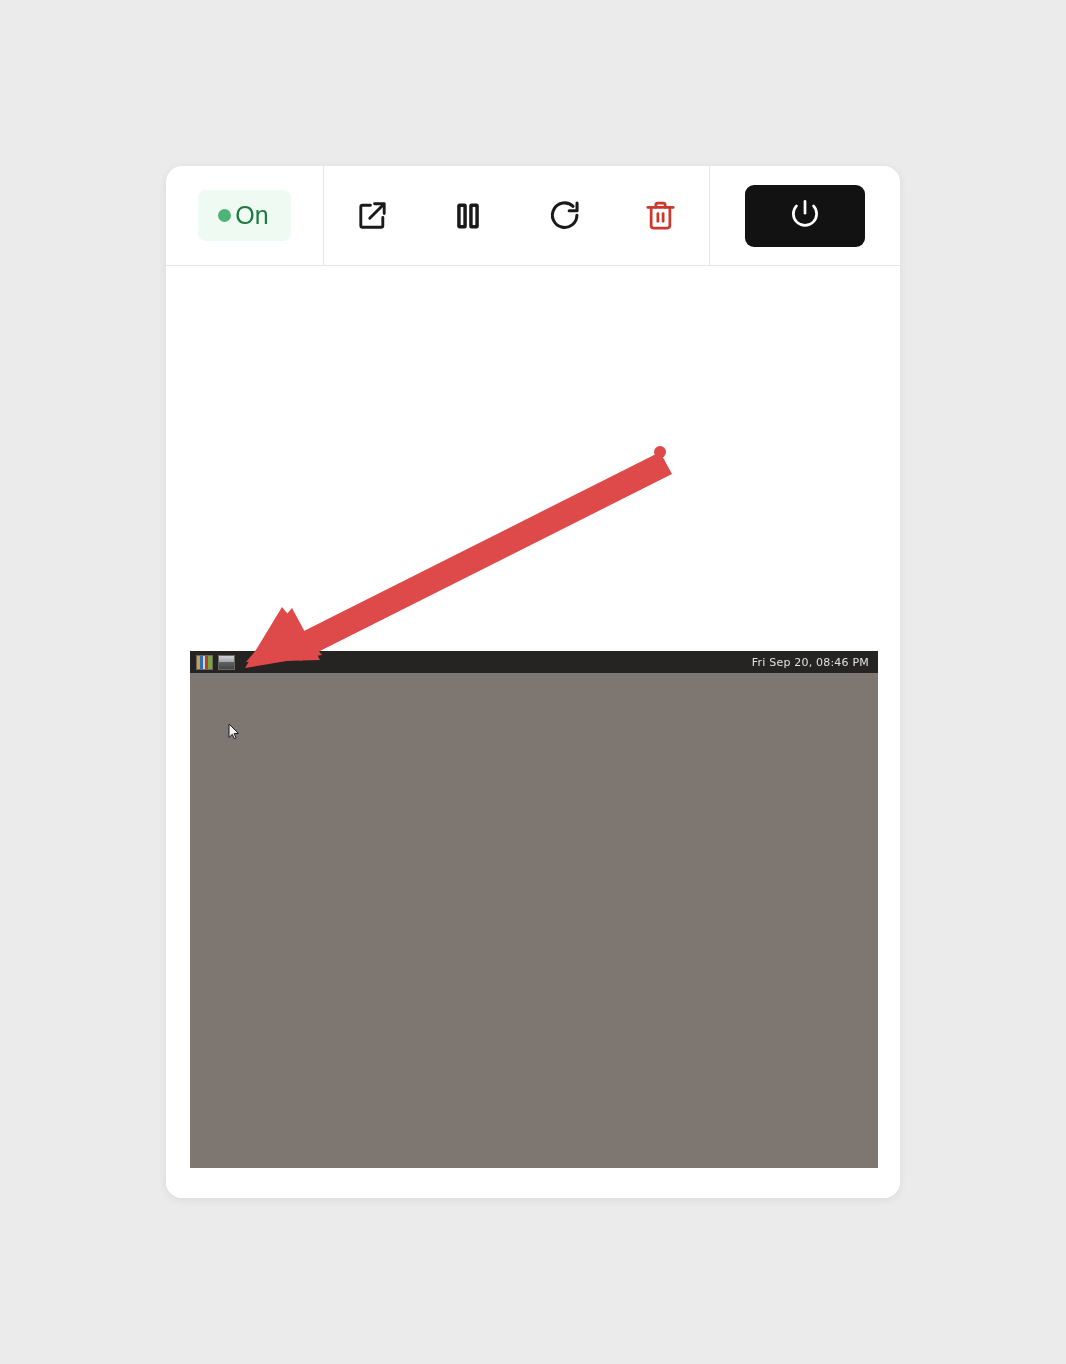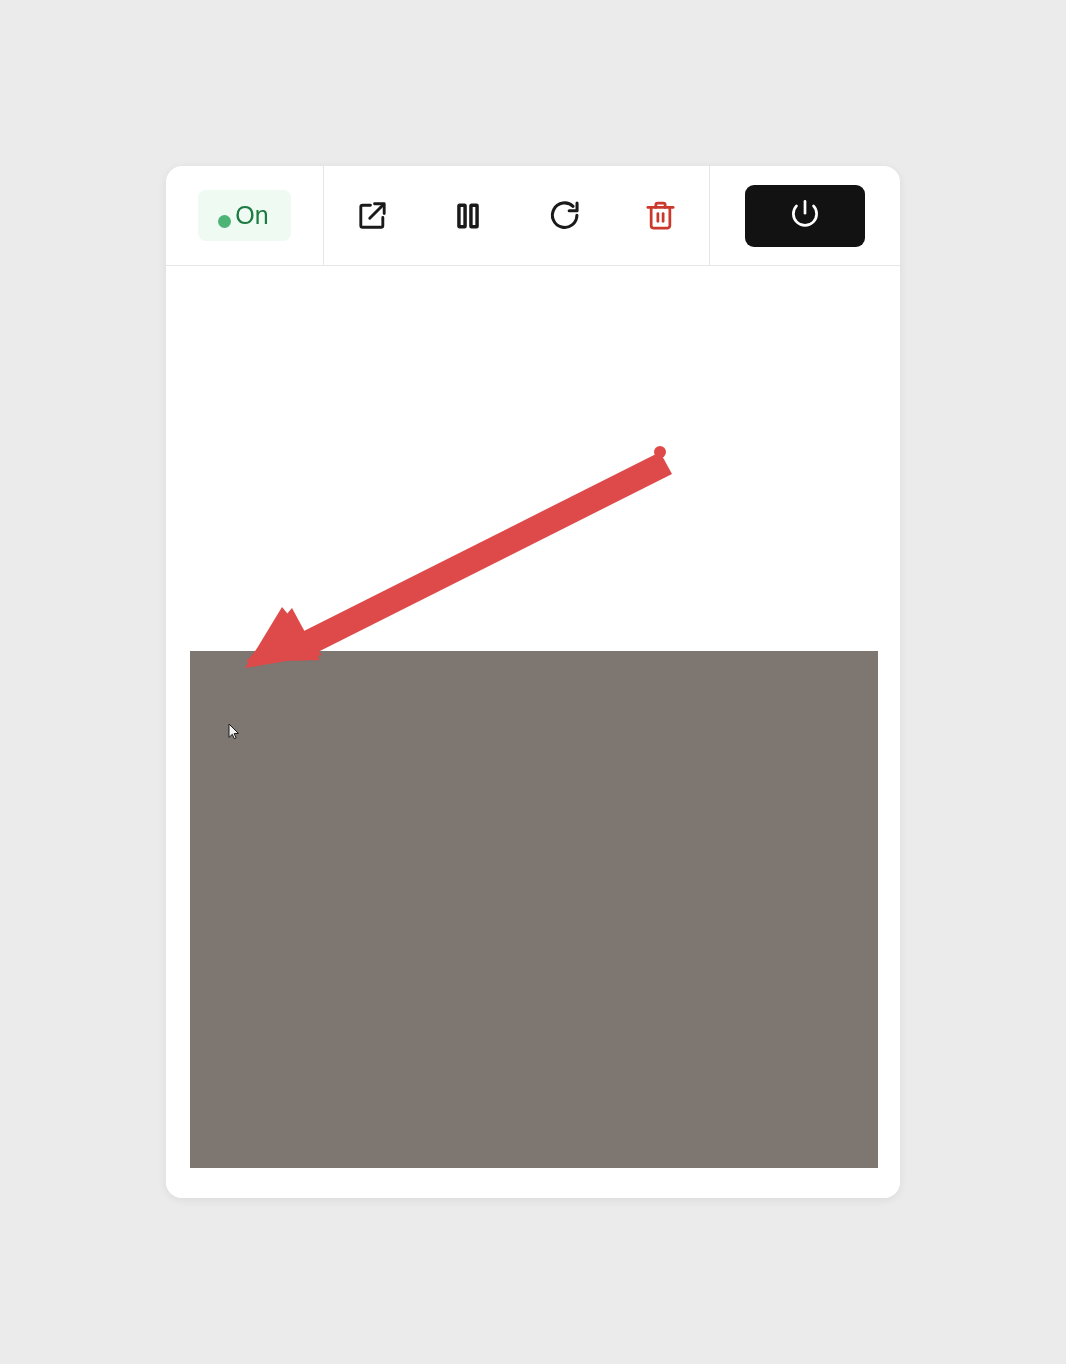--- a/index.html
+++ b/index.html
@@ -56,21 +56,21 @@
     border-right: 1px solid #e6e6e6;
   }
   #tb-power-group {
     flex: 1;
     justify-content: center;
   }
 
   
   #status-badge {
     display: flex;
-    align-items: flex-end;
+    align-items: center;
     gap: 4px;
     background: #effaf2;
     border-radius: 8px;
     padding: 13px 22px 13px 20px;
     cursor: default;
   }
   #status-dot {
     width: 13px;
     height: 13px;
     border-radius: 50%;
@@ -274,20 +274,27 @@
         </span>
       </button>
     </div>
 
   </div>
 
   <div id="screen-area">
 
     <div id="vm-viewport">
 
+      <div id="vm-taskbar">
+        <div id="taskbar-launchers">
+          <span class="tb-app-icon" id="tb-app-icon-1"></span>
+          <span class="tb-app-icon" id="tb-app-icon-2"></span>
+        </div>
+        <div id="taskbar-clock">Fri Sep 20, 08:46 PM</div>
+      </div>
 
       <div id="vm-desktop">
         <svg id="vm-cursor" viewBox="0 0 12 18">
           <path d="M1 1 L1 14.4 L4.3 11.3 L6.3 15.7 L8.1 14.9 L6.2 10.6 L10.4 10.4 Z" fill="#f2f2f2" stroke="#1a1a1a" stroke-width="1"></path>
         </svg>
       </div>
 
     </div>
 
   </div>

